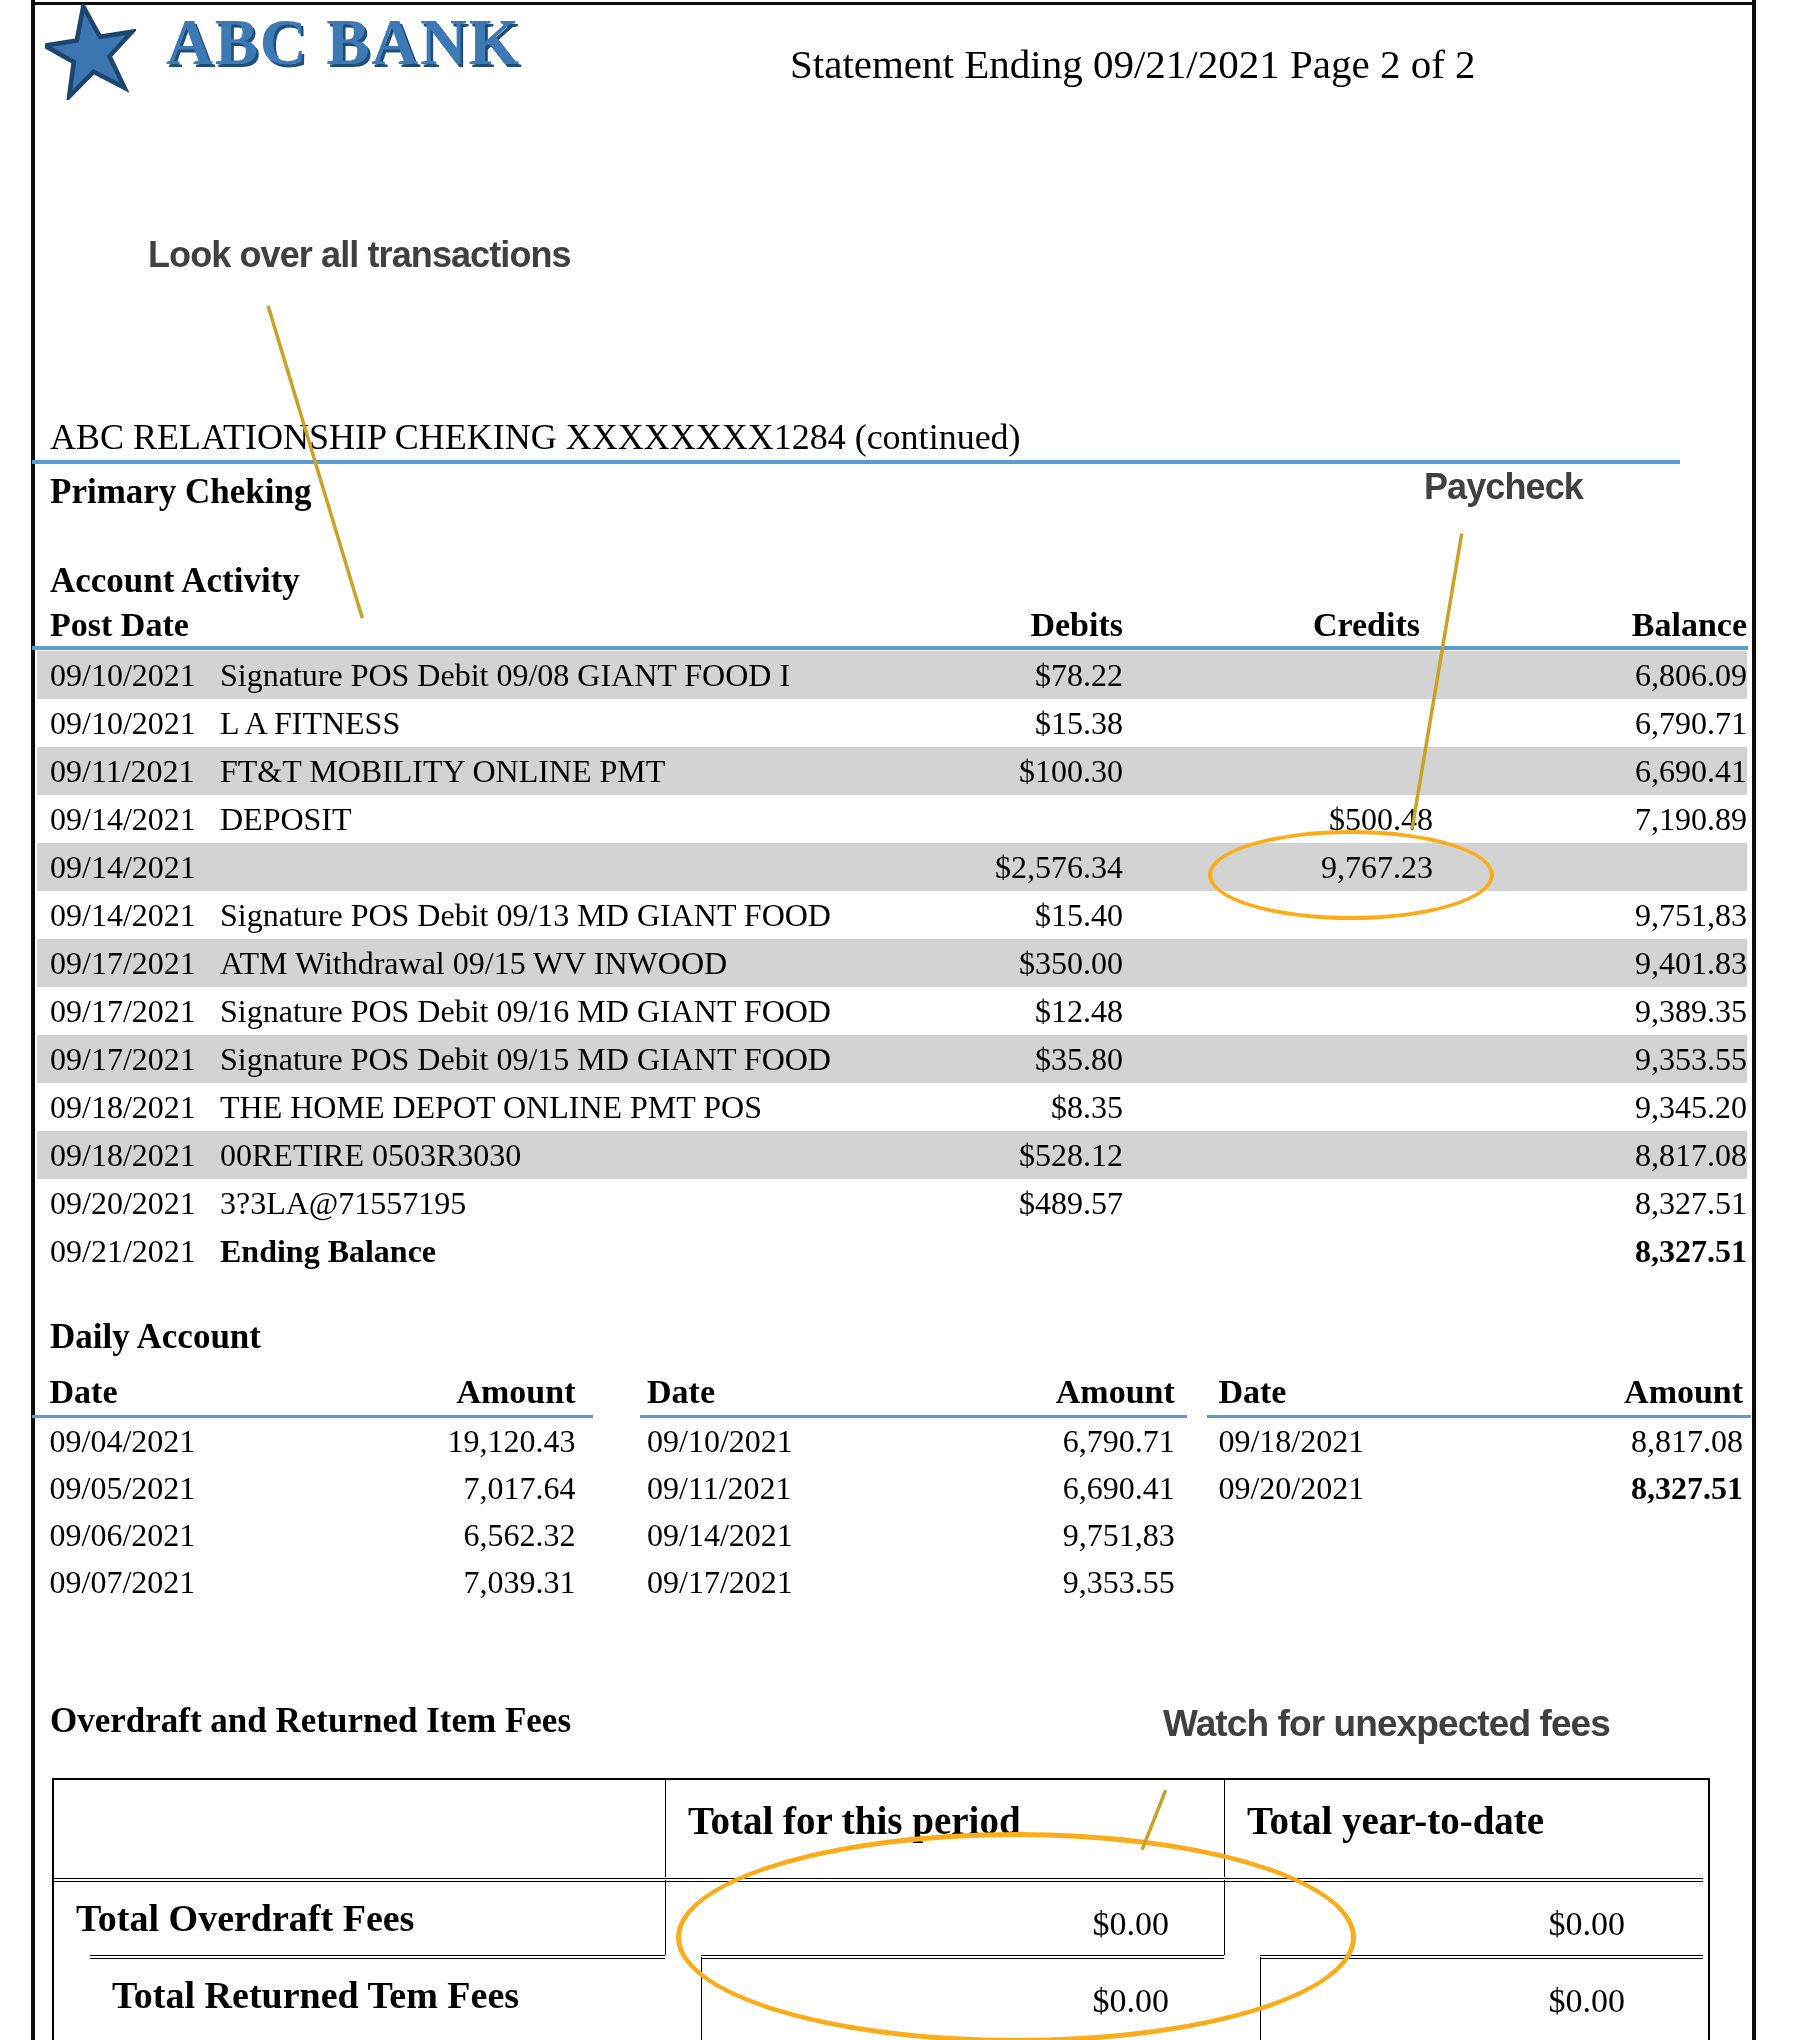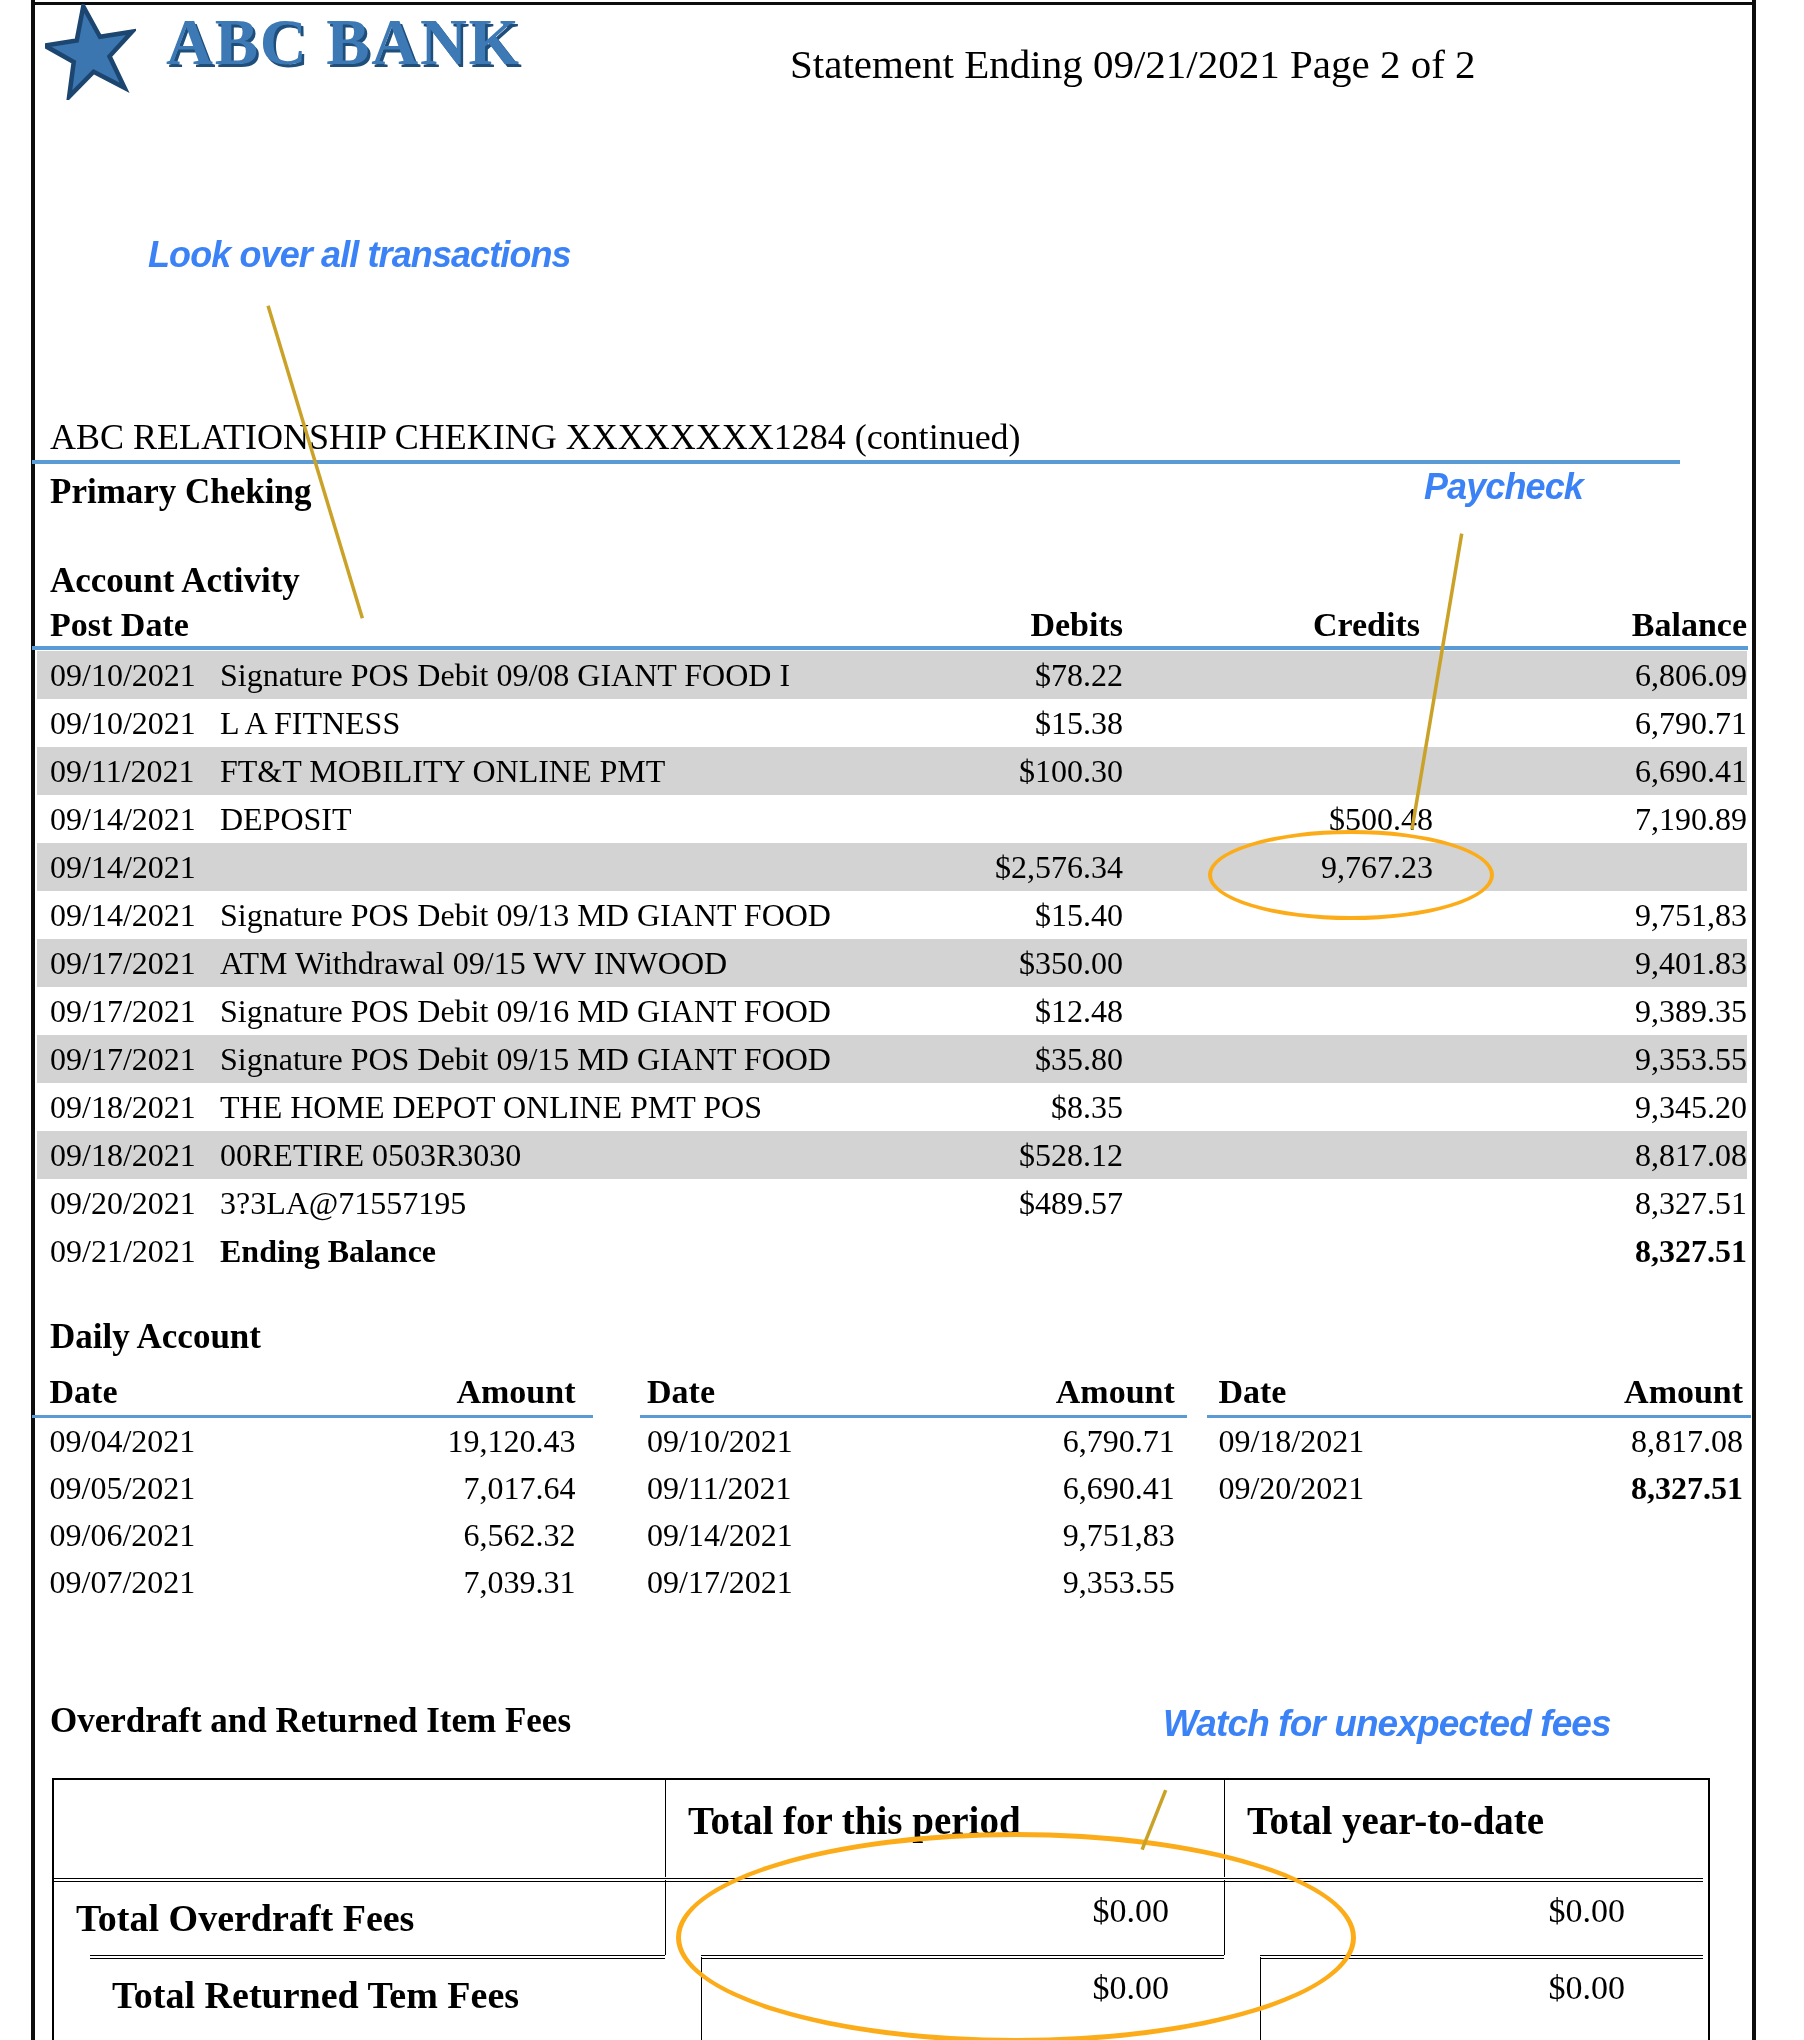--- a/index.html
+++ b/index.html
@@ -14,21 +14,21 @@
   .border-top{left:31px;top:1.7px;width:1724px;height:3.5px;background:#0d0d0d;}
   
   .bank-name{
     left:166px;top:5.2px;font-size:65px;font-weight:bold;letter-spacing:1.7px;
     color:#3C79B5;text-shadow:2.6px 2.6px 0 #1e4e79;
   }
   .statement-title{left:790px;top:40px;font-size:41px;}
   
   .note{
     font-family:"Liberation Sans", sans-serif;font-weight:bold;
-    color:#3b82f6;font-size:36px;letter-spacing:-0.9px;white-space:nowrap;font-style:italic;
+    color:#404040;font-size:36px;letter-spacing:-0.9px;white-space:nowrap;
   }
   .note-lookover{left:148px;top:234px;}
   .note-paycheck{left:1424px;top:466px;}
   .note-fees{left:1163px;top:1703px;font-size:37px;}
   
   .account-title{left:50px;top:416px;font-size:36px;}
   .blue-line{background:#5B9BD5;height:3.5px;}
   .line-account{left:32px;top:460px;width:1648px;}
   .account-subtitle{left:50px;top:472px;font-size:35px;font-weight:bold;}
   .activity-title{left:50px;top:561px;font-size:35px;font-weight:bold;}
@@ -64,21 +64,21 @@
   .fees-table{
     left:52px;top:1778px;width:1654px;border:2.6px solid #000;
     display:grid;grid-template-columns:611px 559px 479px;
   }
   .fcell{border-left:1.7px solid #000;box-sizing:border-box;}
   .fcell.first{border-left:none;}
   .frow-sep{border-top:4.4px double #000;}
   .fhead{height:79px;font-size:39px;font-weight:bold;padding:17.5px 0 0 22px;box-sizing:content-box;}
   .fhead-cell{padding-top:19px;}
   .flabel{font-size:38px;font-weight:bold;padding:14px 0 0 22px;}
-  .fval{font-size:34px;text-align:right;padding-top:10px;}
+  .fval{font-size:34px;text-align:right;padding-top:23px;}
   .fval-period{padding-right:55px;}
   .fval-ytd{padding-right:78px;}
   .frow{height:77px;}
   .frow-last{height:92px;margin-left:36px;}
   
   .ellipse{border-radius:50%;border:4.4px solid #FBAC18;background:transparent;}
   .ellipse-credit{left:1208px;top:830px;width:278px;height:82px;}
   .ellipse-fees{left:676px;top:1832px;width:670px;height:201px;border-width:5.2px;}
   
   .overlay{left:0;top:0;width:1804px;height:2040px;pointer-events:none;}

